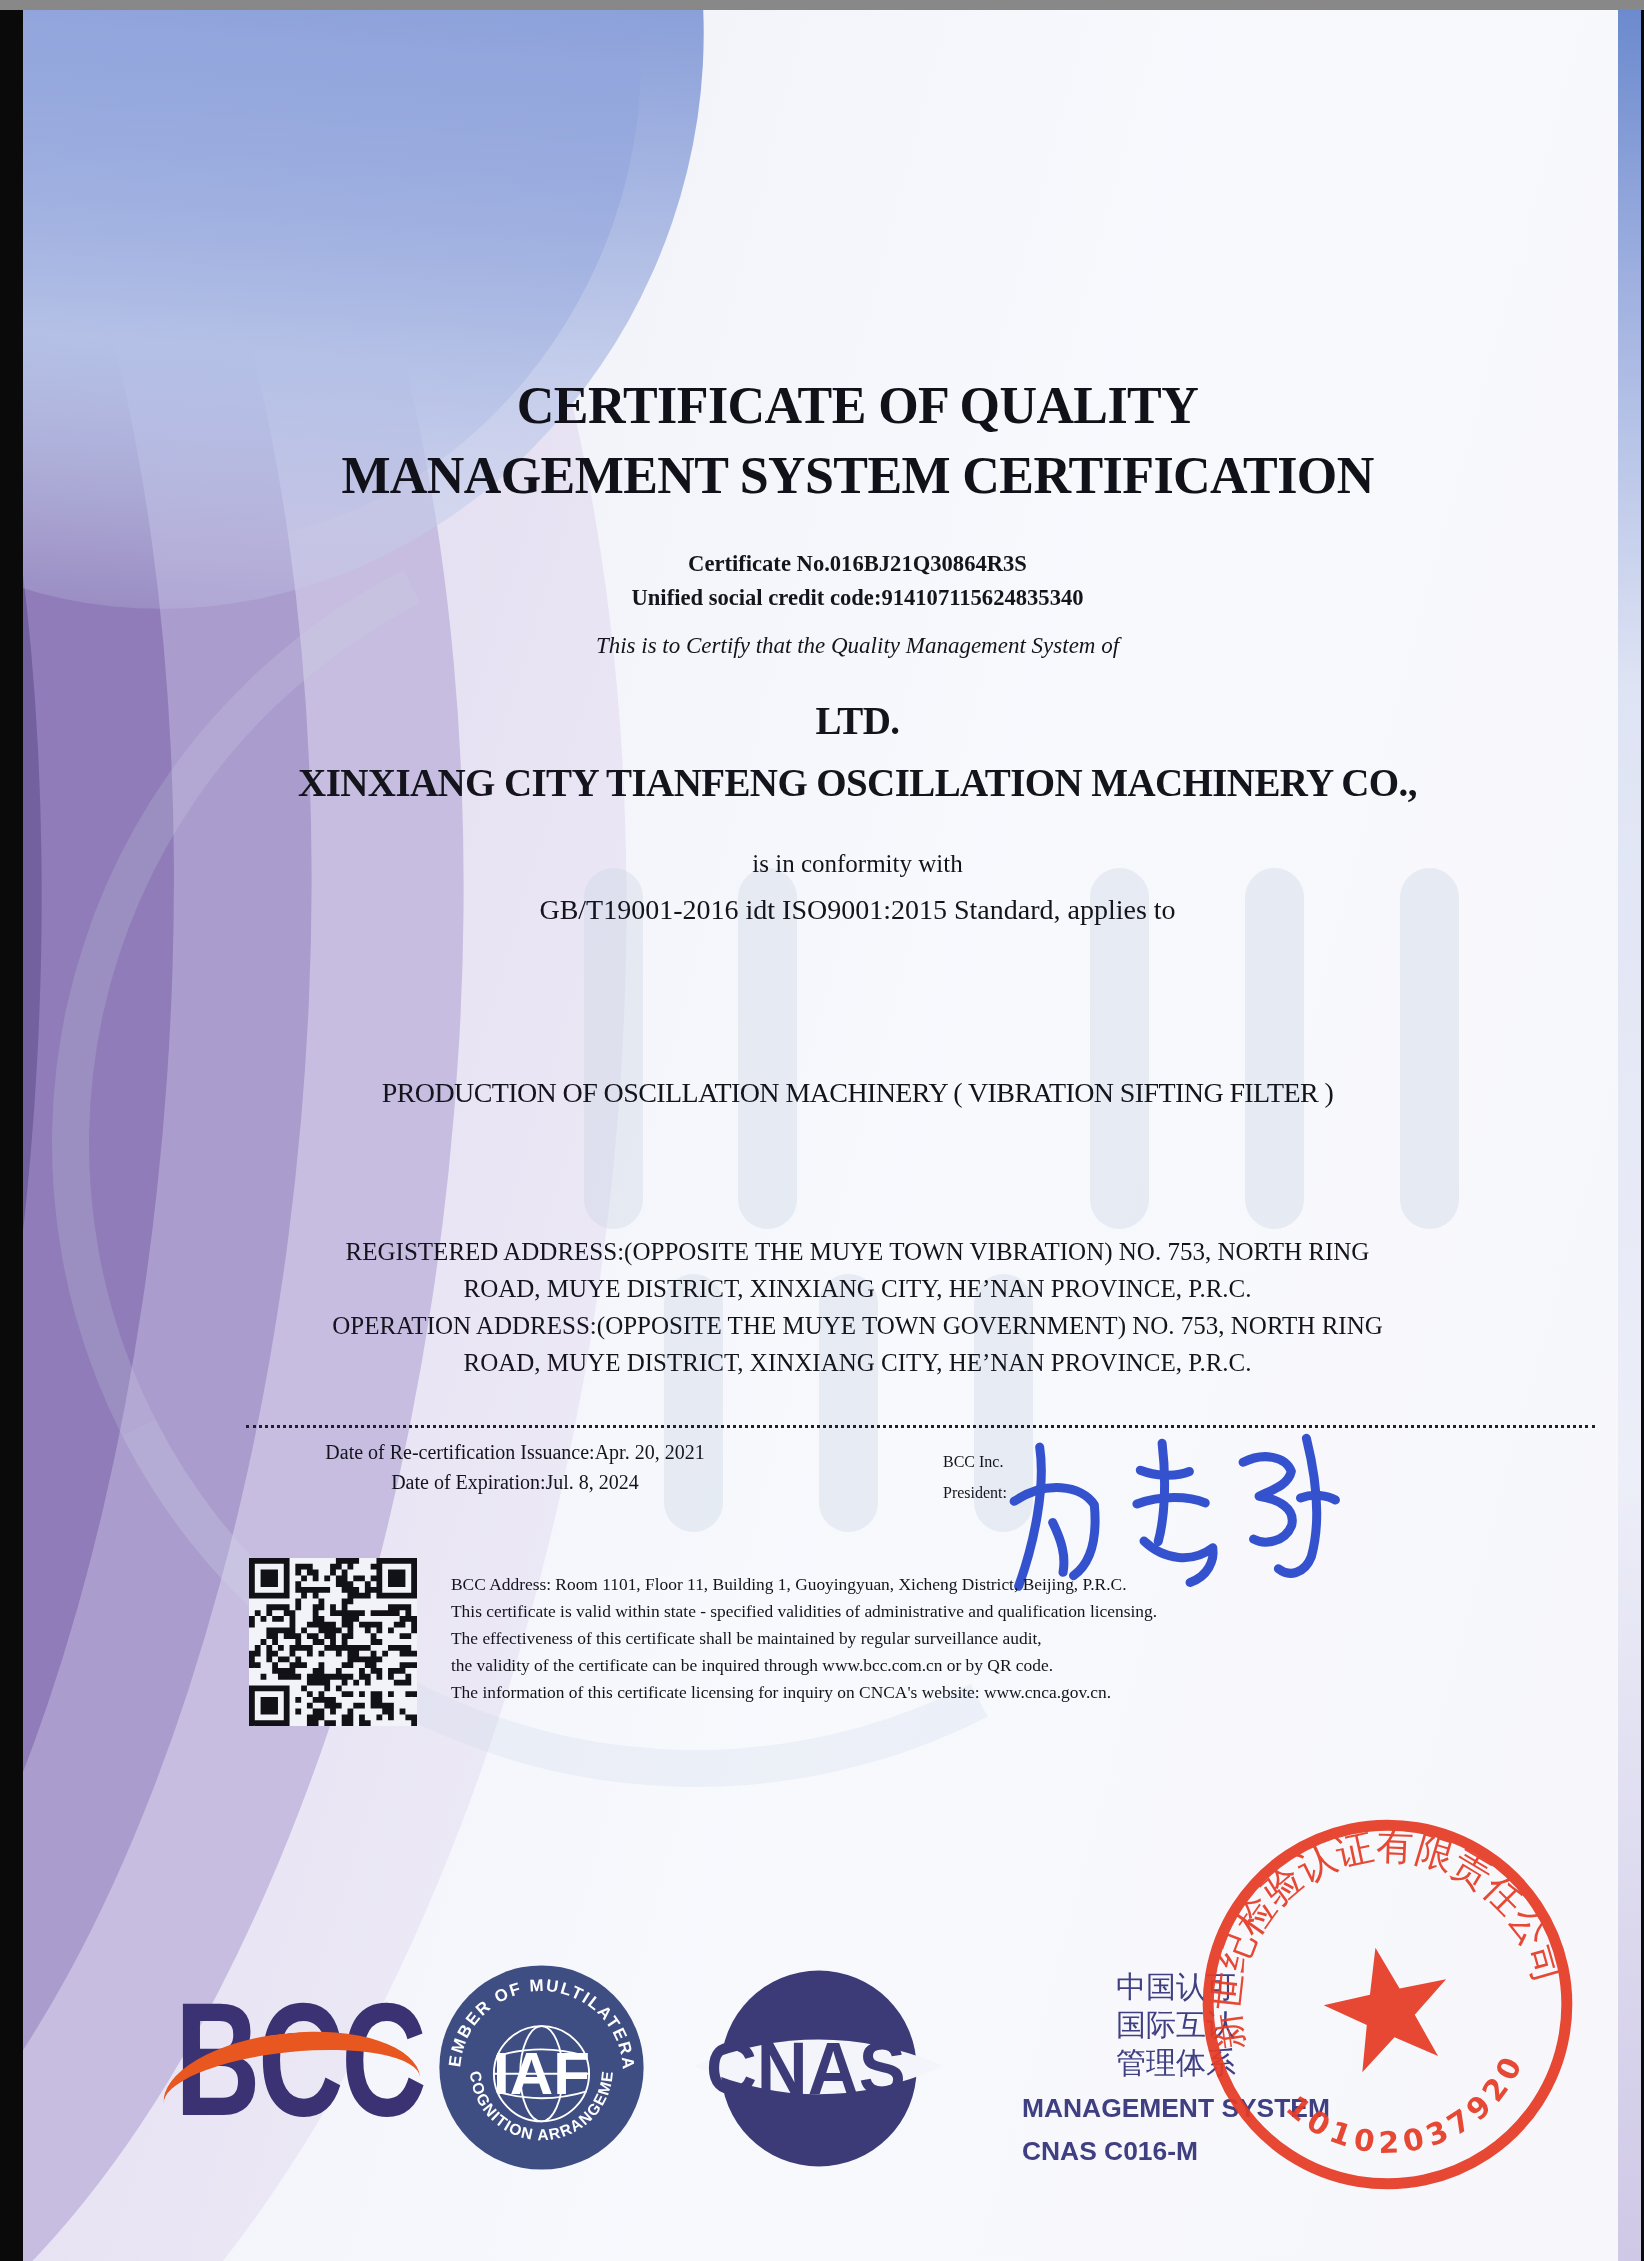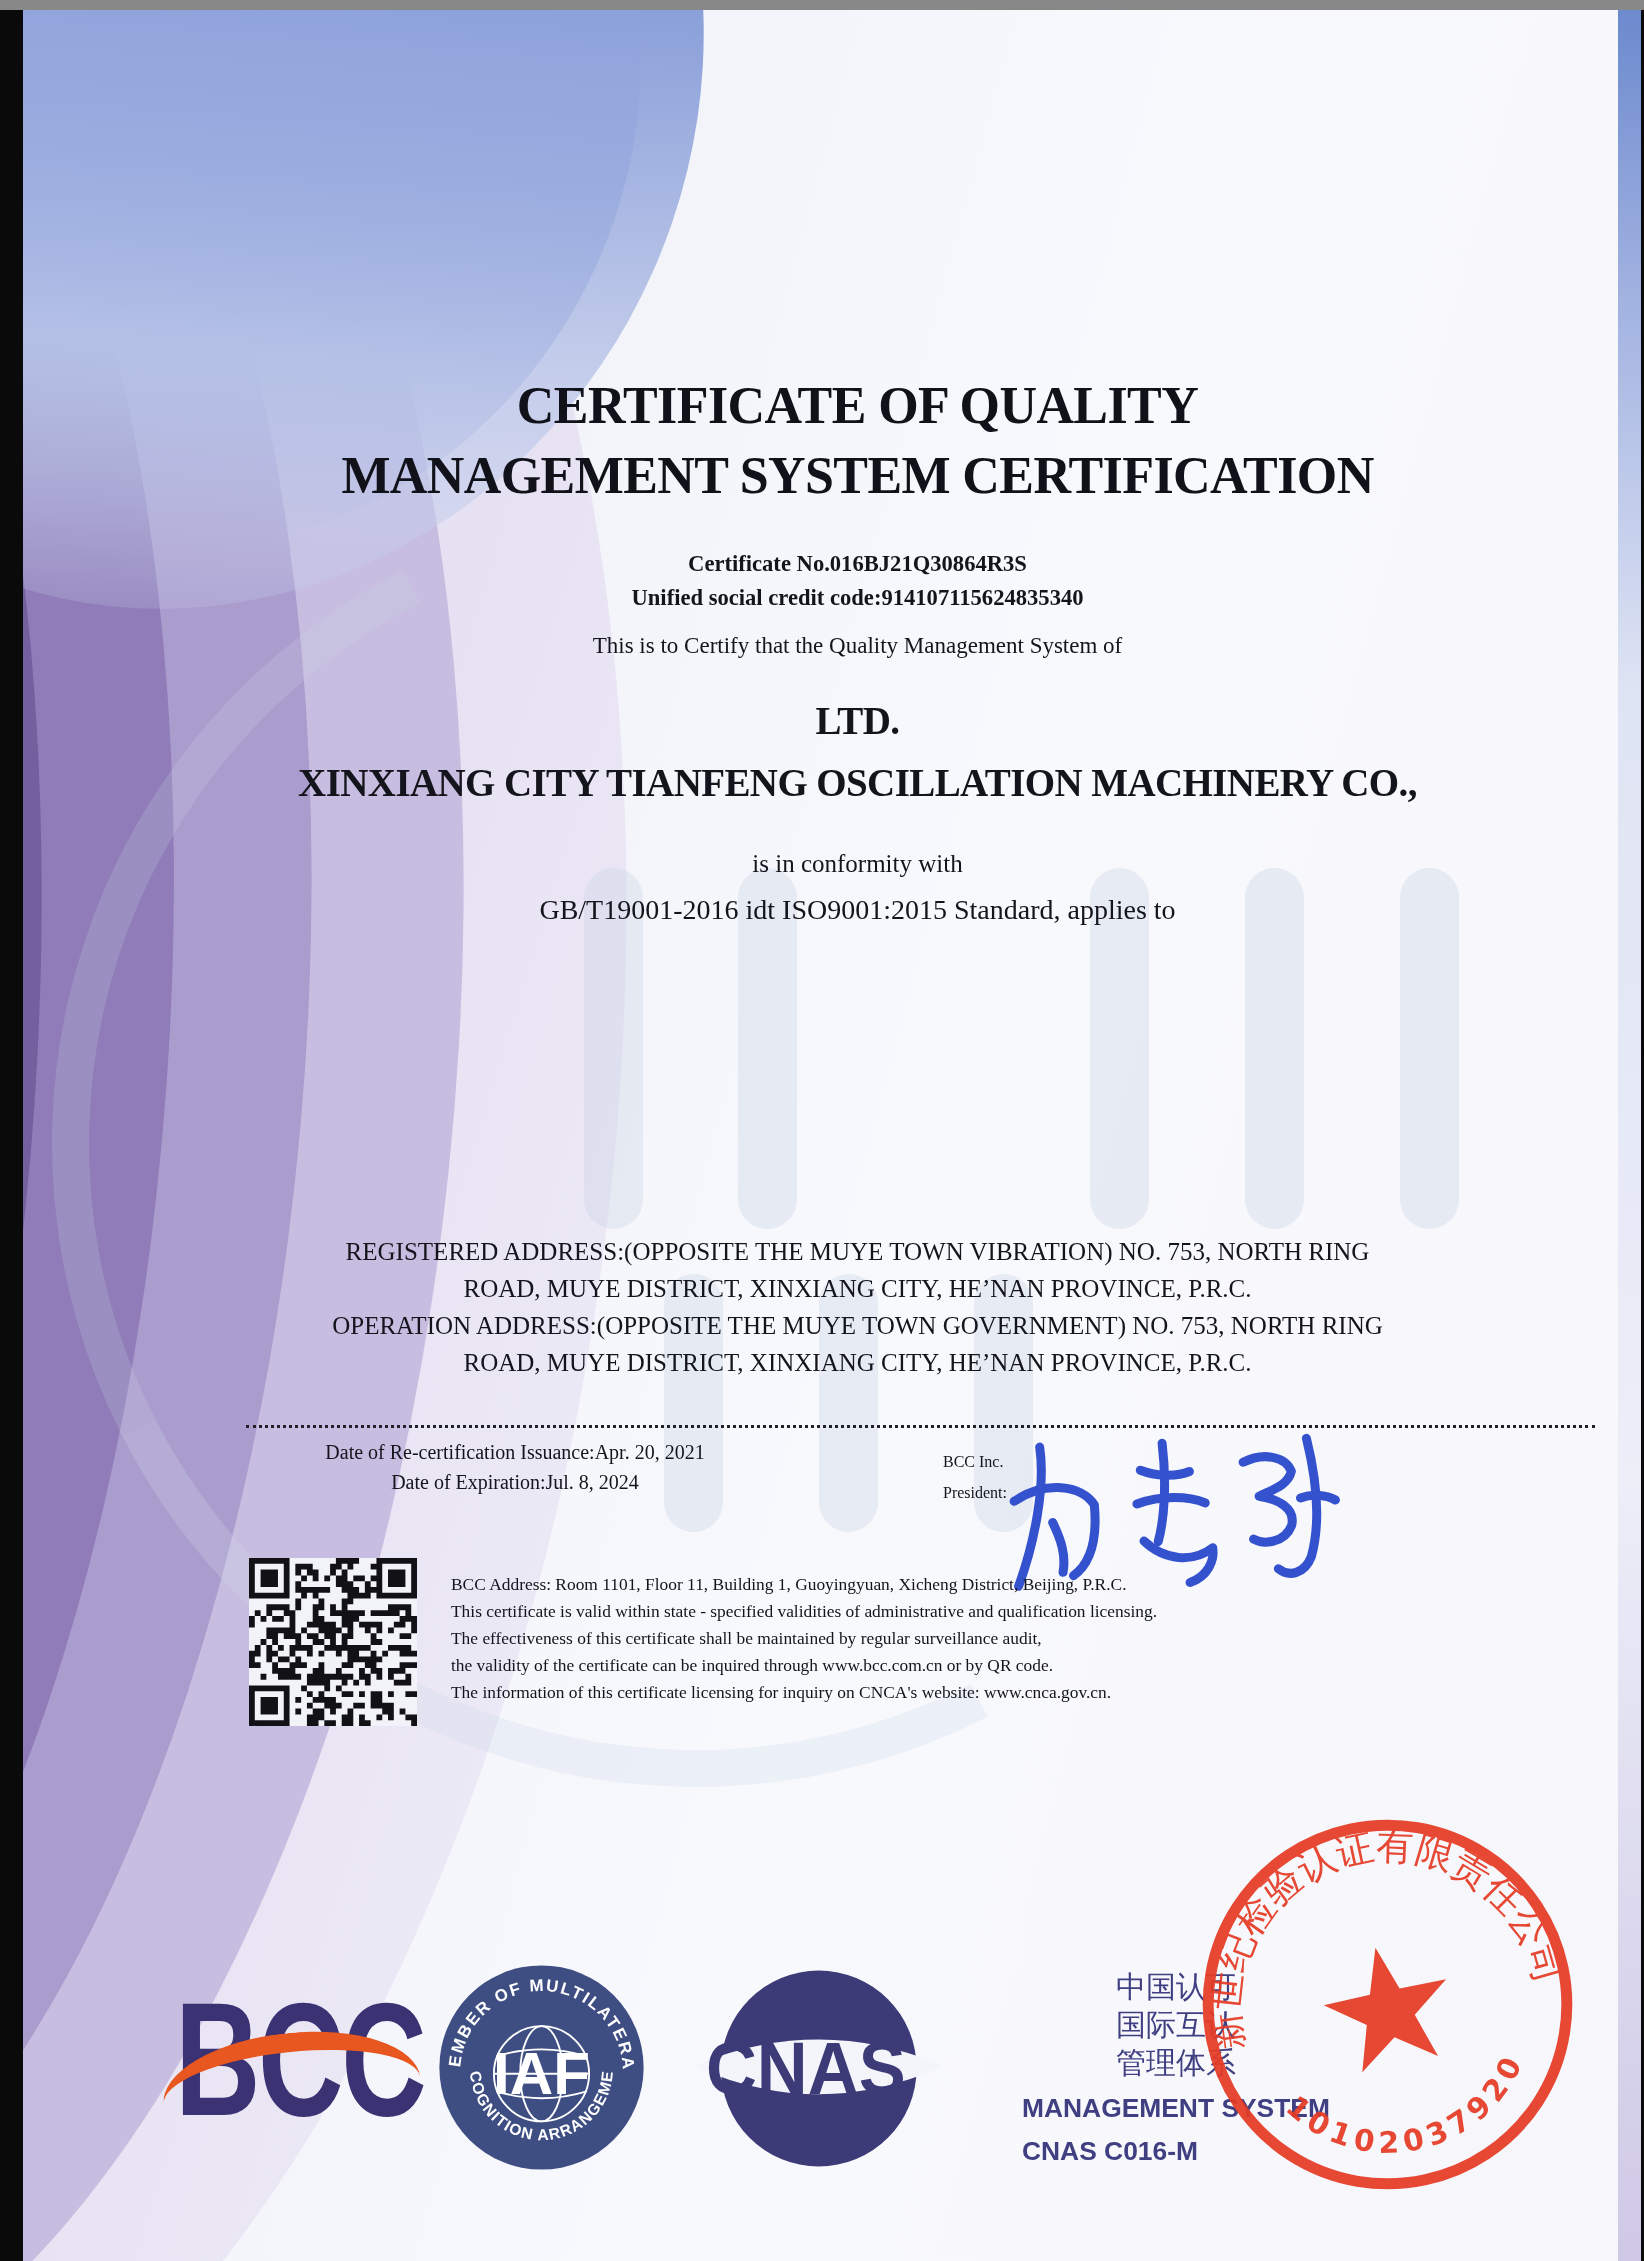--- a/index.html
+++ b/index.html
@@ -30,21 +30,21 @@
        background:linear-gradient(160deg,#5c78c6 0%,#93a6dd 45%,rgba(214,221,242,0) 90%);opacity:.8;}
   
   .wm{position:absolute;opacity:.40;}
   .wm-bar{background:#ccd7e7;border-radius:39px;}
   .wm-ring{border:37px solid transparent;border-bottom-color:rgba(204,215,231,.55);
        border-left-color:rgba(204,215,231,.40);border-radius:50%;background:transparent;}
   
   .cline{position:absolute;left:77px;width:1561px;text-align:center;}
   .title{top:361px;font-size:52px;font-weight:bold;line-height:70px;letter-spacing:-0.6px;color:#111119;}
   .certno{top:537px;font-size:22.6px;font-weight:bold;line-height:34px;}
-  .certify{top:623px;font-size:23px;}
+  .certify{top:623px;font-size:23px;font-style:italic;}
   .company{top:680px;font-size:39px;font-weight:bold;line-height:62px;letter-spacing:-0.6px;}
   .conformity{top:840px;font-size:25px;}
   .standard{top:884px;font-size:28px;}
   .scope{top:1067px;font-size:28px;letter-spacing:-0.6px;}
   .addresses{top:1223px;font-size:25px;line-height:37px;}
   .sep{position:absolute;left:246px;top:1415px;width:1349px;border-top:3.2px dotted #202028;}
   .dates{position:absolute;left:257px;top:1427px;width:516px;text-align:center;font-size:20px;line-height:30px;}
   .issuer{position:absolute;left:943px;top:1436px;font-size:16px;line-height:31px;}
   .sig{position:absolute;left:993px;top:1416px;transform:rotate(-3deg);}
   .qr{position:absolute;left:249px;top:1548px;}
@@ -98,20 +98,21 @@
 
   <div class="cline certify">This is to Certify that the Quality Management System of</div>
 
   <div class="cline company">
     <div>LTD.</div>
     <div>XINXIANG CITY TIANFENG OSCILLATION MACHINERY CO.,</div>
   </div>
 
   <div class="cline conformity">is in conformity with</div>
   <div class="cline standard">GB/T19001-2016 idt ISO9001:2015 Standard, applies to</div>
+  <div class="cline scope">PRODUCTION OF OSCILLATION MACHINERY ( VIBRATION SIFTING FILTER )</div>
 
   <div class="cline addresses">
     <div>REGISTERED ADDRESS:(OPPOSITE THE MUYE TOWN VIBRATION) NO. 753, NORTH RING</div>
     <div>ROAD, MUYE DISTRICT, XINXIANG CITY, HE’NAN PROVINCE, P.R.C.</div>
     <div>OPERATION ADDRESS:(OPPOSITE THE MUYE TOWN GOVERNMENT) NO. 753, NORTH RING</div>
     <div>ROAD, MUYE DISTRICT, XINXIANG CITY, HE’NAN PROVINCE, P.R.C.</div>
   </div>
 
   <div class="sep"></div>
 

